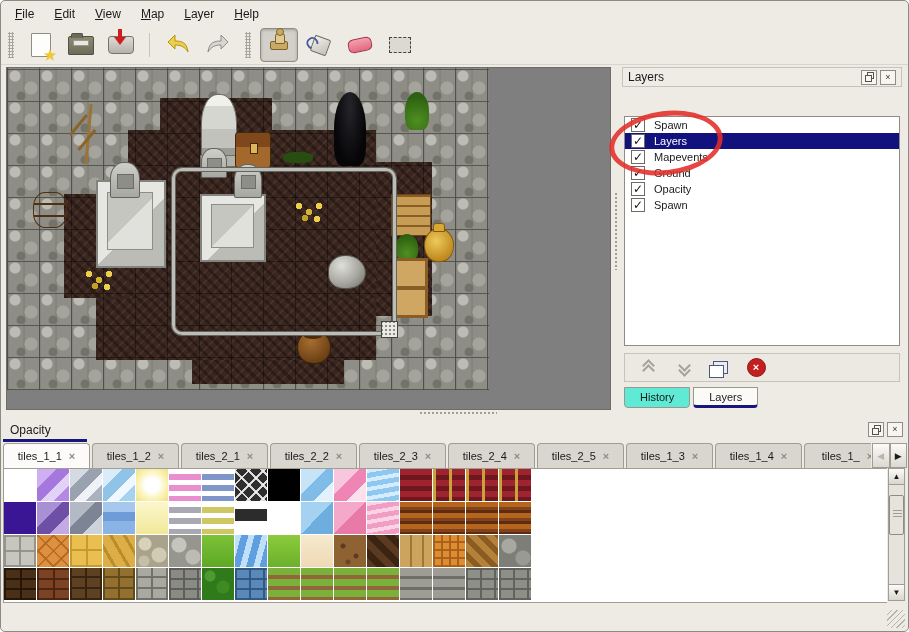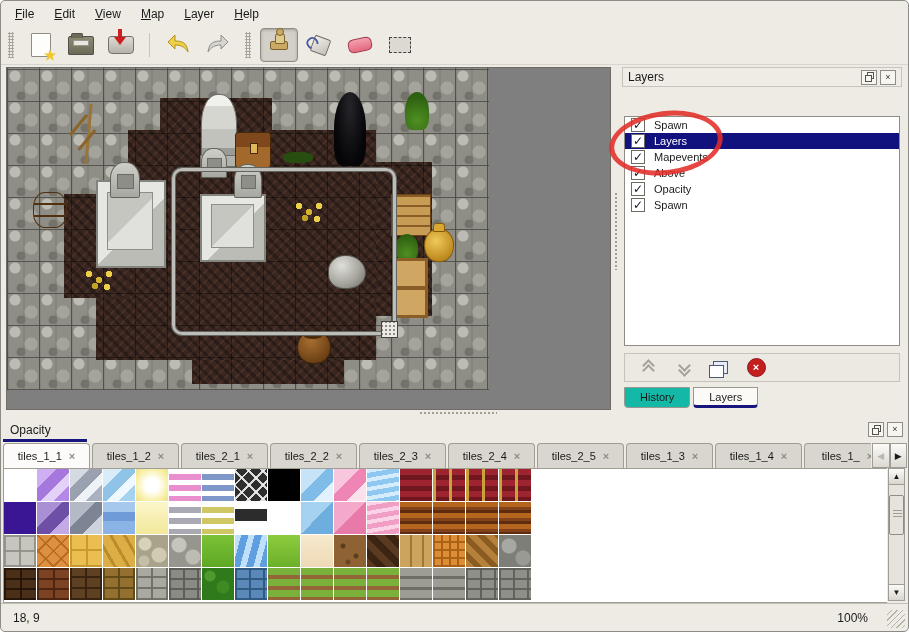--- a/index.html
+++ b/index.html
@@ -137,21 +137,21 @@
        display:flex;align-items:center;gap:14px;padding-left:12px;box-sizing:border-box;}
   .abtn{width:22px;height:22px;display:flex;align-items:center;justify-content:center;}
   .chev2{display:flex;flex-direction:column;align-items:center;}
   .chev{width:7px;height:7px;border-left:2px solid #a4a19a;border-top:2px solid #a4a19a;transform:rotate(45deg);margin:-2px 0;}
   .chev.down{transform:rotate(225deg);}
   .icopy{position:relative;width:13px;height:11px;border:1px solid #4c5878;background:#e8ecf4;}
   .icopy:before{content:"";position:absolute;left:-5px;top:3px;width:13px;height:11px;border:1px solid #4c5878;background:#ffffff;}
   .idel{width:17px;height:17px;border-radius:50%;background:#c41f1f;border:1px solid #8e1414;color:#fff;display:flex;align-items:center;justify-content:center;
        font-size:11px;font-weight:bold;line-height:11px;}
   .ltabs{position:absolute;left:2px;top:320px;height:21px;display:flex;}
-  .btab{padding:3px 15px 2px 15px;border:1px solid #9a978f;background:#14b8a6;border-radius:0 0 4px 4px;margin-right:3px;font-size:11px;}
+  .btab{padding:3px 15px 2px 15px;border:1px solid #9a978f;background:#5eead4;border-radius:0 0 4px 4px;margin-right:3px;font-size:11px;}
   .btab.active{background:#fbfaf7;border-bottom:3px solid #16167e;}
   .annot{position:absolute;left:608px;top:110px;width:104px;height:54px;border:5px solid rgba(226,46,40,0.88);
        border-radius:50%;transform:rotate(-7deg);z-index:50;pointer-events:none;}
   
   .tdock{position:absolute;left:0;top:418px;width:907px;height:184px;}
   .theader{position:absolute;left:0;top:0;width:907px;height:23px;}
   .theader .cap{position:absolute;left:9px;top:4px;}
   .tunder{position:absolute;left:2px;top:20px;width:84px;height:3px;background:#16167e;}
   .tbtns{position:absolute;right:5px;top:3px;display:flex;}
   .ttabbar{position:absolute;left:2px;top:24px;width:868px;height:25px;display:flex;overflow:hidden;}
@@ -288,21 +288,21 @@
         <div class="lrow selected">
           <span class="cbox">✓</span>
           <span>Layers</span>
         </div>
         <div class="lrow">
           <span class="cbox">✓</span>
           <span>Mapevents</span>
         </div>
         <div class="lrow">
           <span class="cbox">✓</span>
-          <span>Above</span>
+          <span>Ground</span>
         </div>
         <div class="lrow">
           <span class="cbox">✓</span>
           <span>Opacity</span>
         </div>
         <div class="lrow">
           <span class="cbox">✓</span>
           <span>Spawn</span>
         </div>
       </div>
@@ -469,19 +469,15 @@
       </div>
     <div class="pscroll">
       <span class="sbtn">▲</span>
       <span class="strackv">
         <span class="sthumb"></span>
       </span>
       <span class="sbtn bottom">▼</span>
     </div>
   </div>
 
-  <div class="statusbar">
-    <span class="coords">18, 9</span>
-    <span class="zoom">100%</span>
-  </div>
   <div class="grip"></div>
 
 </div>
 
 </body></html>

